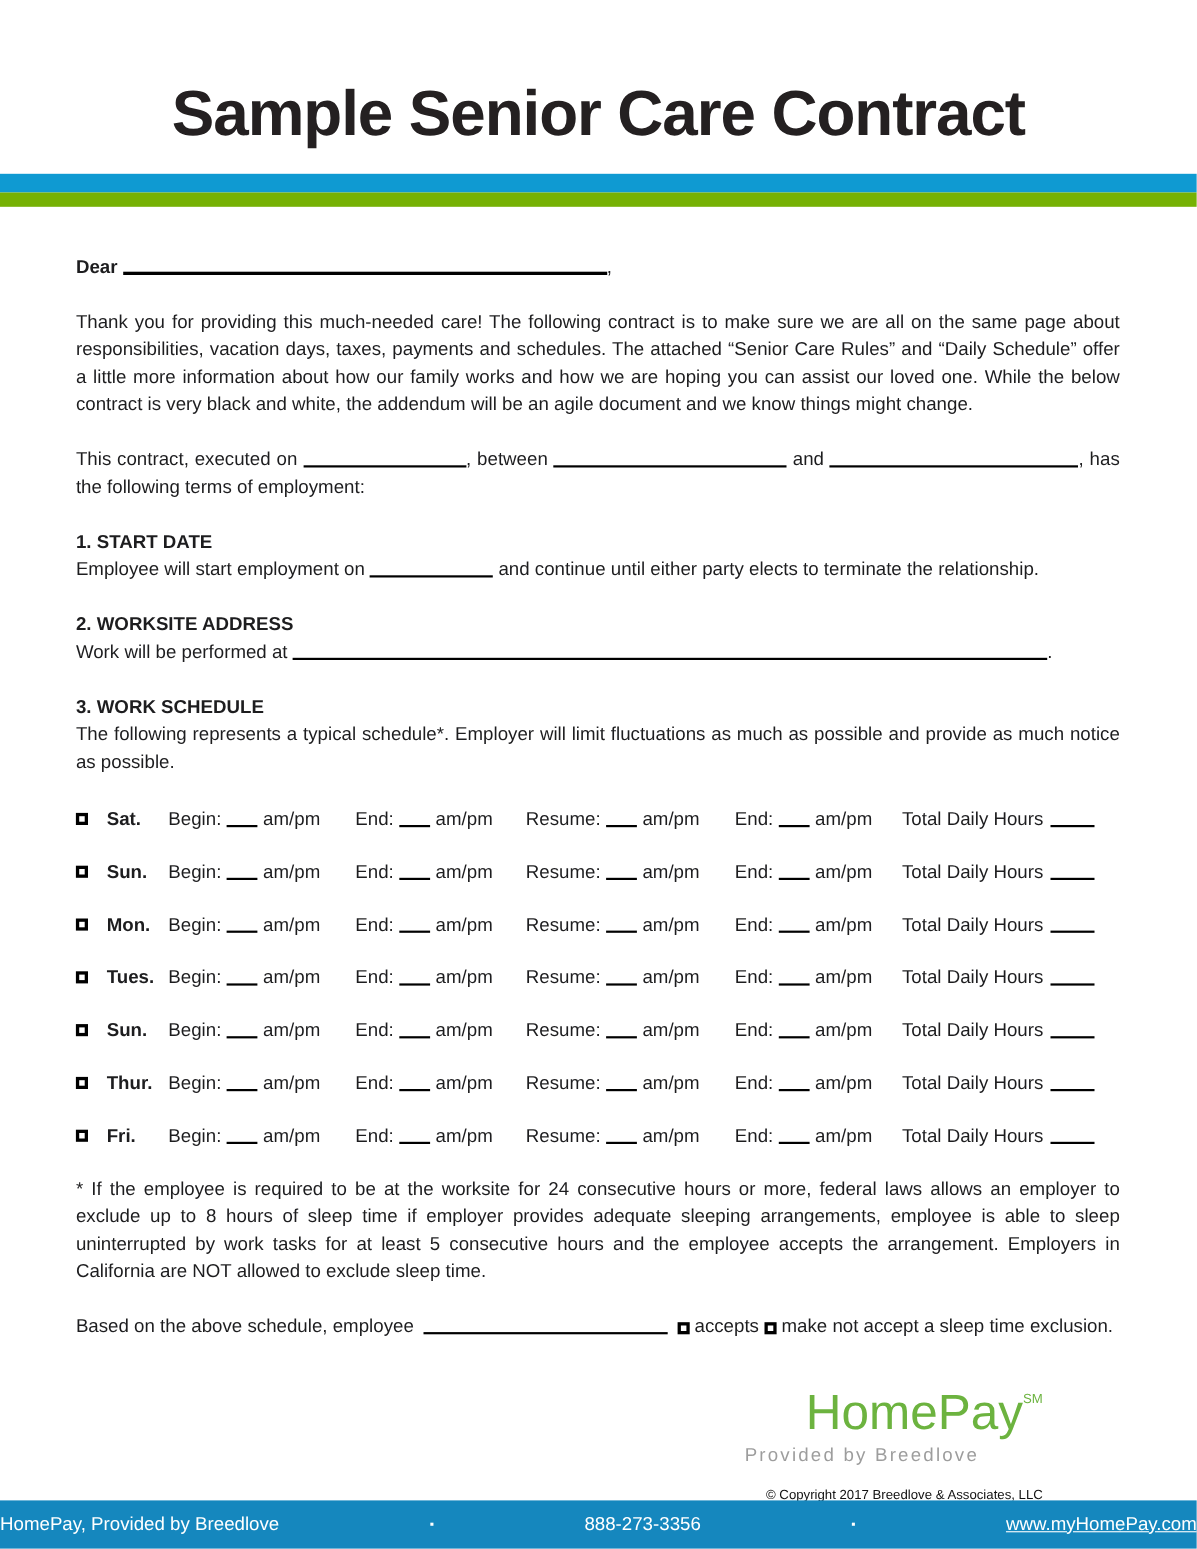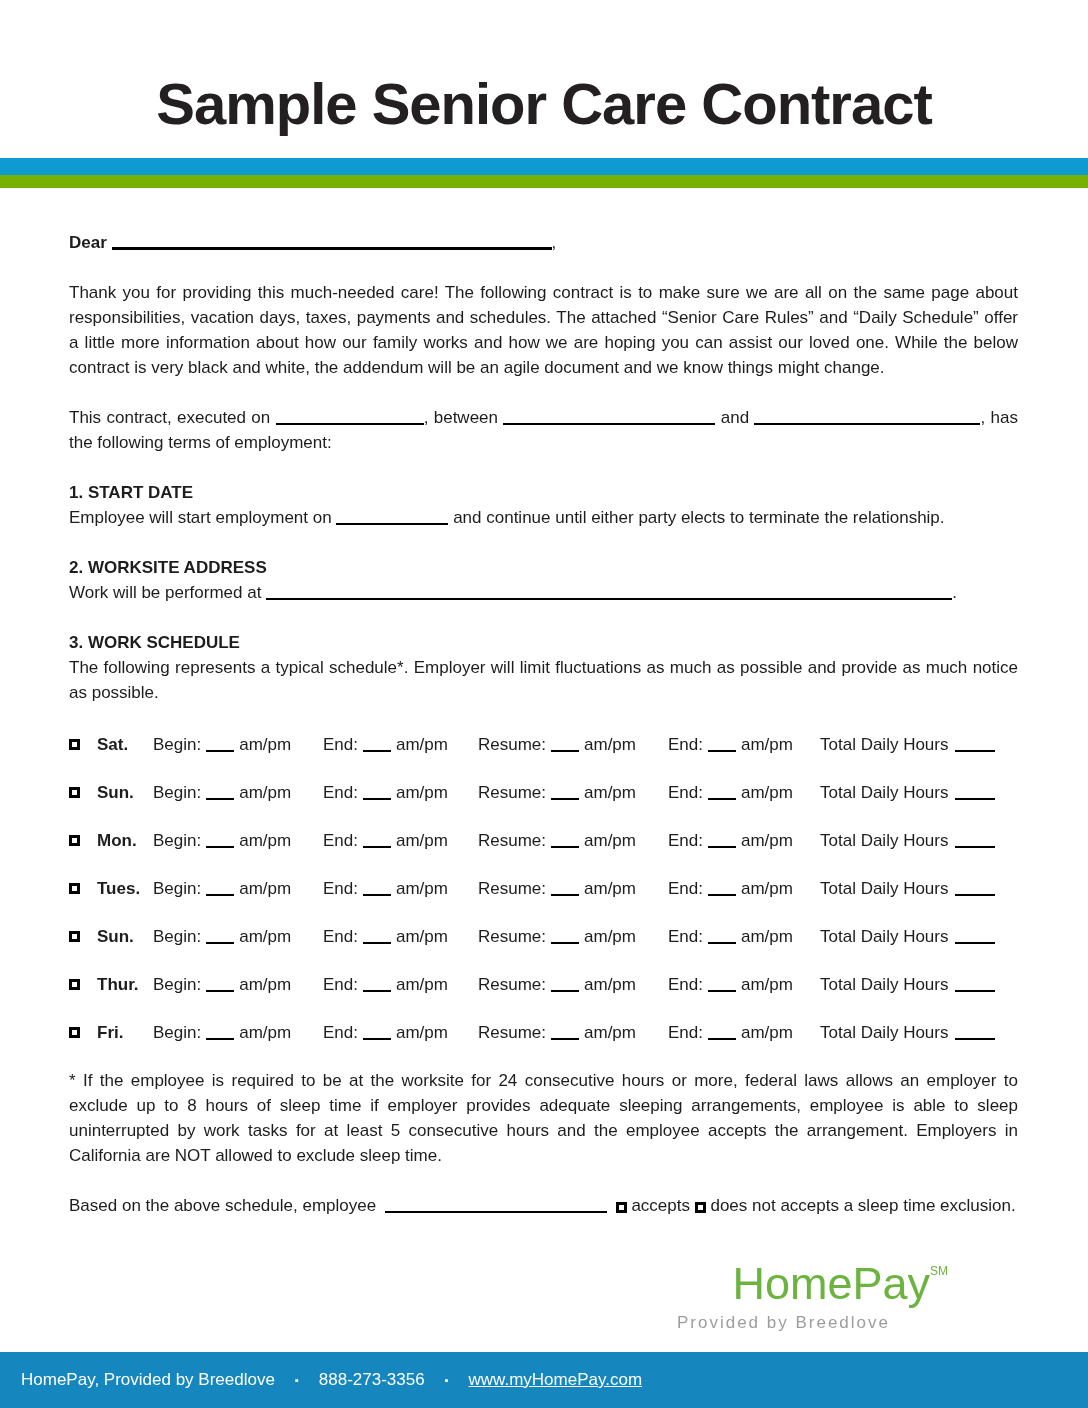--- a/index.html
+++ b/index.html
@@ -83,29 +83,28 @@
     font-size: 17px;
     letter-spacing: 2px;
     color: var(--tagline-gray, #9d9d9d);
   }
   .copyright { margin-top: 12px; font-size: 12px; font-weight: normal; color: #111; }
 
   
   .footer {
     position: absolute;
     left: 0; right: 0; bottom: 0;
-    height: 56px;
+    height: 44px;
     background: var(--footer-blue, #1587be);
     color: #fff;
     display: flex;
     align-items: center;
-    justify-content: flex-start;
+    justify-content: space-between;
     gap: 20px;
     font-size: 17px;
-    padding-left: 21px;
   }
   .footer .sep { font-size: 11px; }
   .footer a { color: #fff; text-decoration: underline; cursor: pointer; }
 </style>
 </head>
 <body>
 
 <h1 class="doc-title">Sample Senior Care Contract</h1>
 <div class="bar-blue"></div>
 <div class="bar-green"></div>
@@ -219,21 +218,21 @@
   </div>
 
   <p class="just">* If the employee is required to be at the worksite for 24 consecutive hours or more, federal laws allows an employer to exclude up to 8 hours of sleep time if employer provides adequate sleeping arrangements, employee is able to sleep uninterrupted by work tasks for at least 5 consecutive hours and the employee accepts the arrangement. Employers in California are NOT allowed to exclude sleep time.</p>
 
   <p class="just mt">
     <span>Based on the above schedule, employee</span>
     <span class="blank w-emp"></span>
     <span class="cb"></span>
     <span>accepts</span>
     <span class="cb"></span>
-    <span>does not accepts a sleep time exclusion.</span>
+    <span>make not accept a sleep time exclusion.</span>
   </p>
 
   <div class="brand-block">
     <div class="logo">
       <span class="home">Home</span><span class="pay">Pay</span><sup>SM</sup>
     </div>
     <div class="tagline">Provided by Breedlove</div>
     <div class="copyright">© Copyright 2017 Breedlove &amp; Associates, LLC</div>
   </div>
 

